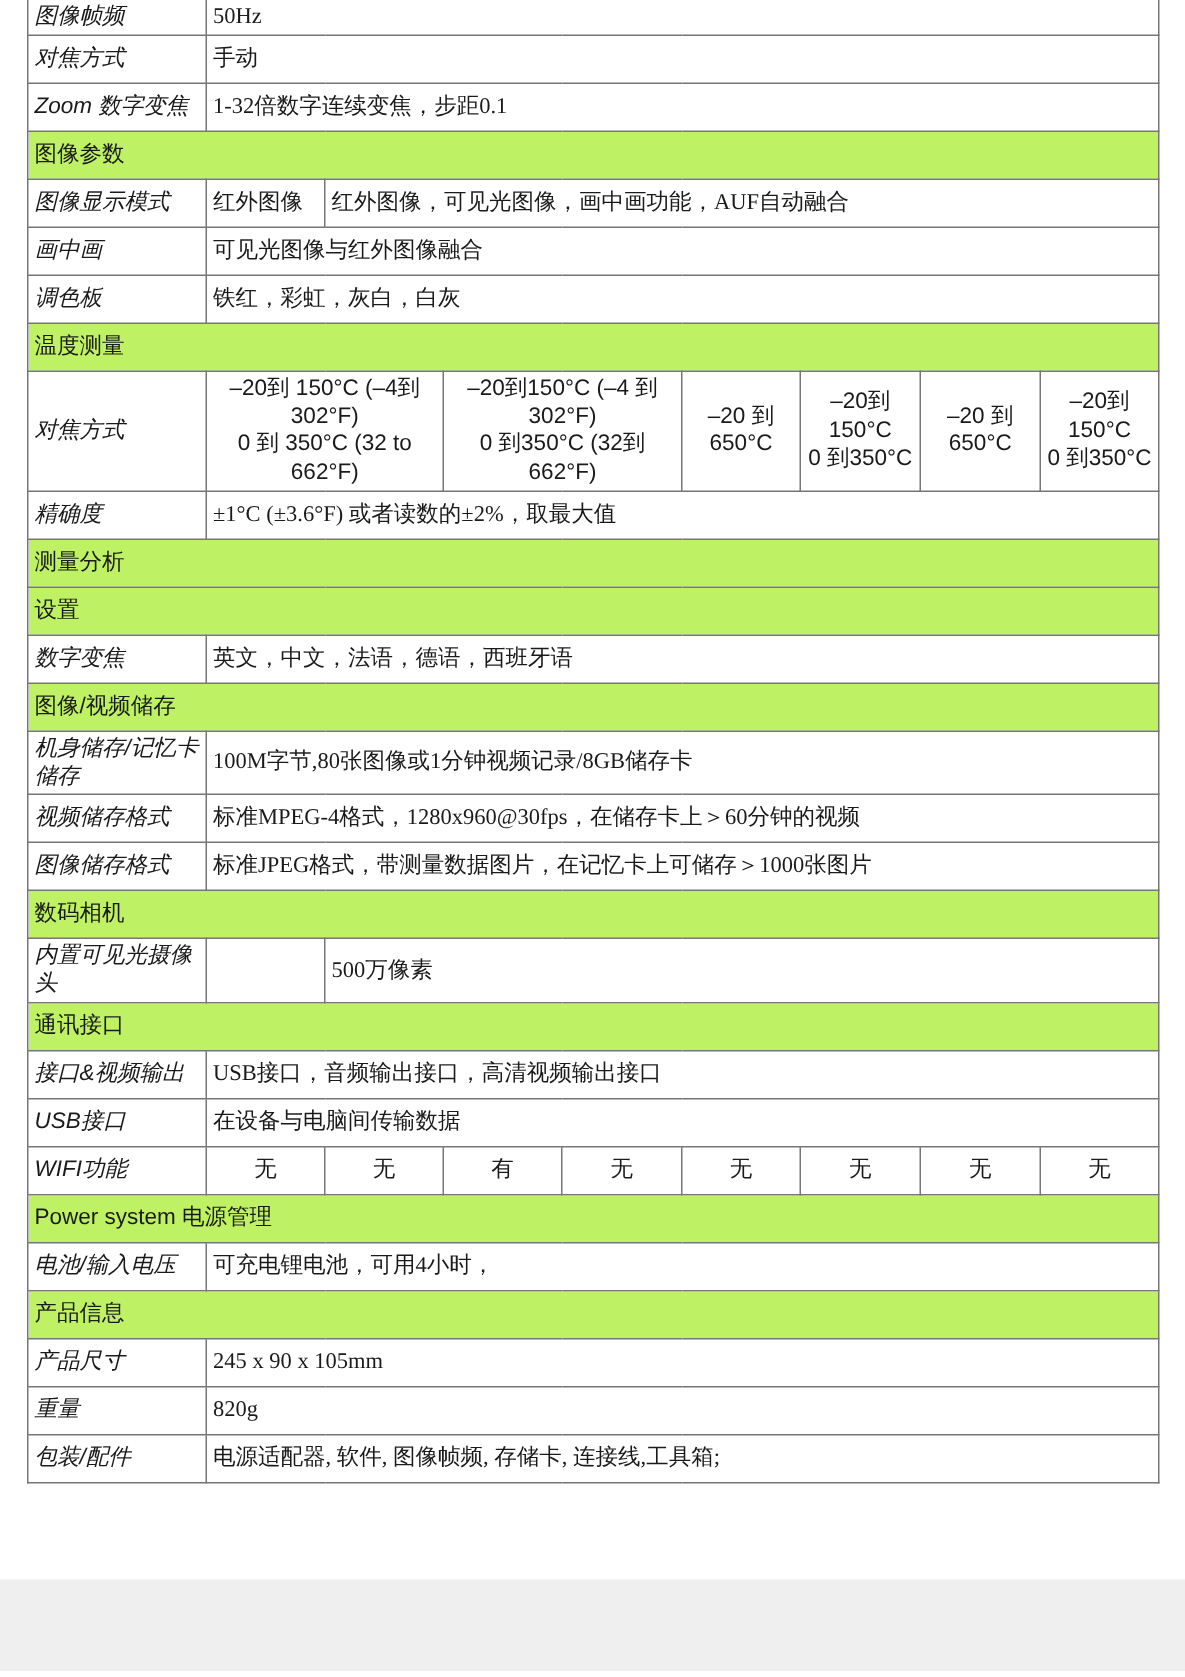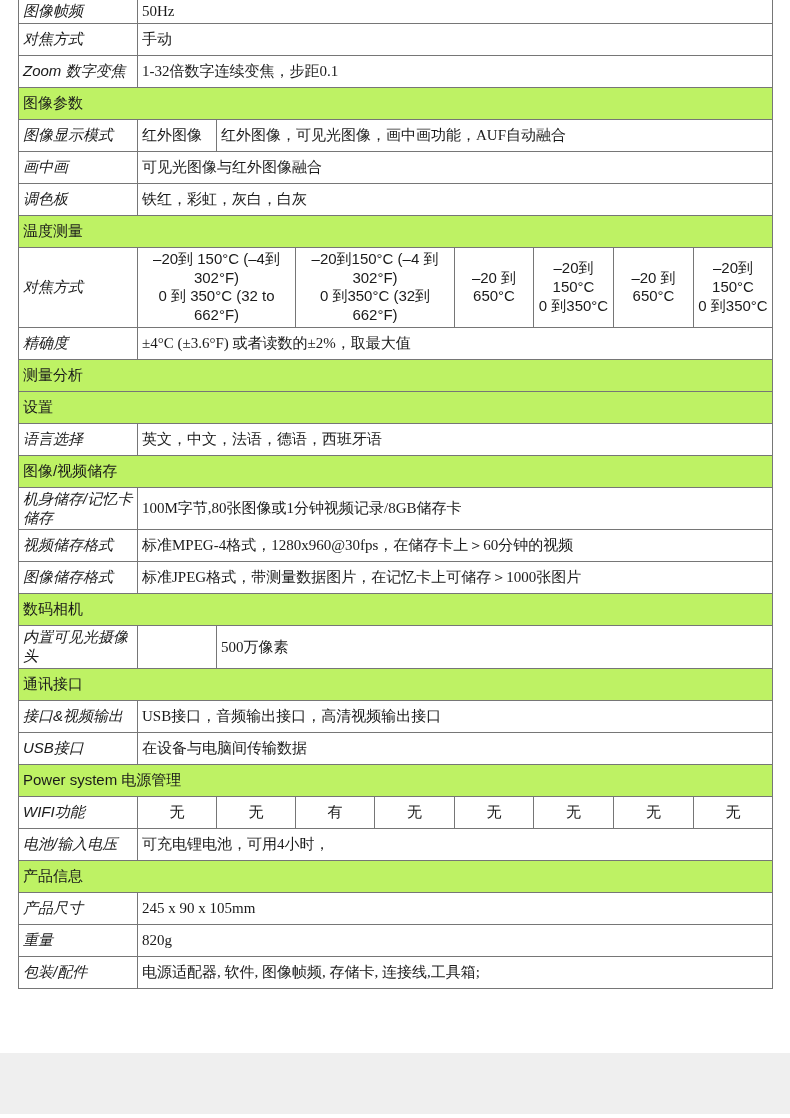--- a/index.html
+++ b/index.html
@@ -105,34 +105,34 @@
       <td class="rng" colspan="1">–20 到650°C</td>
       <td class="rng" colspan="1">–20到150°C
 0 到350°C</td>
       <td class="rng" colspan="1">–20 到650°C</td>
       <td class="rng" colspan="1">–20到150°C
 0 到350°C</td>
     </tr>
 
     <tr>
       <td class="lbl">精确度</td>
-      <td class="val" colspan="8">±4°C (±3.6°F) 或者读数的±2%，取最大值</td>
+      <td class="val" colspan="8">±1°C (±3.6°F) 或者读数的±2%，取最大值</td>
     </tr>
 
     <tr>
       <td class="sec" colspan="9">测量分析</td>
     </tr>
 
 
     <tr>
       <td class="sec" colspan="9">设置</td>
     </tr>
 
     <tr>
-      <td class="lbl">语言选择</td>
+      <td class="lbl">数字变焦</td>
       <td class="val" colspan="8">英文，中文，法语，德语，西班牙语</td>
     </tr>
 
     <tr>
       <td class="sec" colspan="9">图像/视频储存</td>
     </tr>
 
     <tr class="h38">
       <td class="lbl">机身储存/记忆卡储存</td>
       <td class="val" colspan="8">100M字节,80张图像或1分钟视频记录/8GB储存卡</td>
@@ -166,33 +166,33 @@
       <td class="lbl">接口&amp;视频输出</td>
       <td class="val" colspan="8">USB接口，音频输出接口，高清视频输出接口</td>
     </tr>
 
     <tr>
       <td class="lbl">USB接口</td>
       <td class="val" colspan="8">在设备与电脑间传输数据</td>
     </tr>
 
     <tr>
+      <td class="lbl">WIFI功能</td>
+      <td class="wifi">无</td>
+      <td class="wifi">无</td>
+      <td class="wifi">有</td>
+      <td class="wifi">无</td>
+      <td class="wifi">无</td>
+      <td class="wifi">无</td>
+      <td class="wifi">无</td>
+      <td class="wifi">无</td>
+    </tr>
+
+    <tr>
       <td class="sec" colspan="9">Power system 电源管理</td>
-    </tr>
-
-    <tr>
-      <td class="lbl">WIFI功能</td>
-      <td class="wifi">无</td>
-      <td class="wifi">无</td>
-      <td class="wifi">有</td>
-      <td class="wifi">无</td>
-      <td class="wifi">无</td>
-      <td class="wifi">无</td>
-      <td class="wifi">无</td>
-      <td class="wifi">无</td>
     </tr>
 
     <tr>
       <td class="lbl">电池/输入电压</td>
       <td class="val" colspan="8">可充电锂电池，可用4小时，</td>
     </tr>
 
     <tr>
       <td class="sec" colspan="9">产品信息</td>
     </tr>

